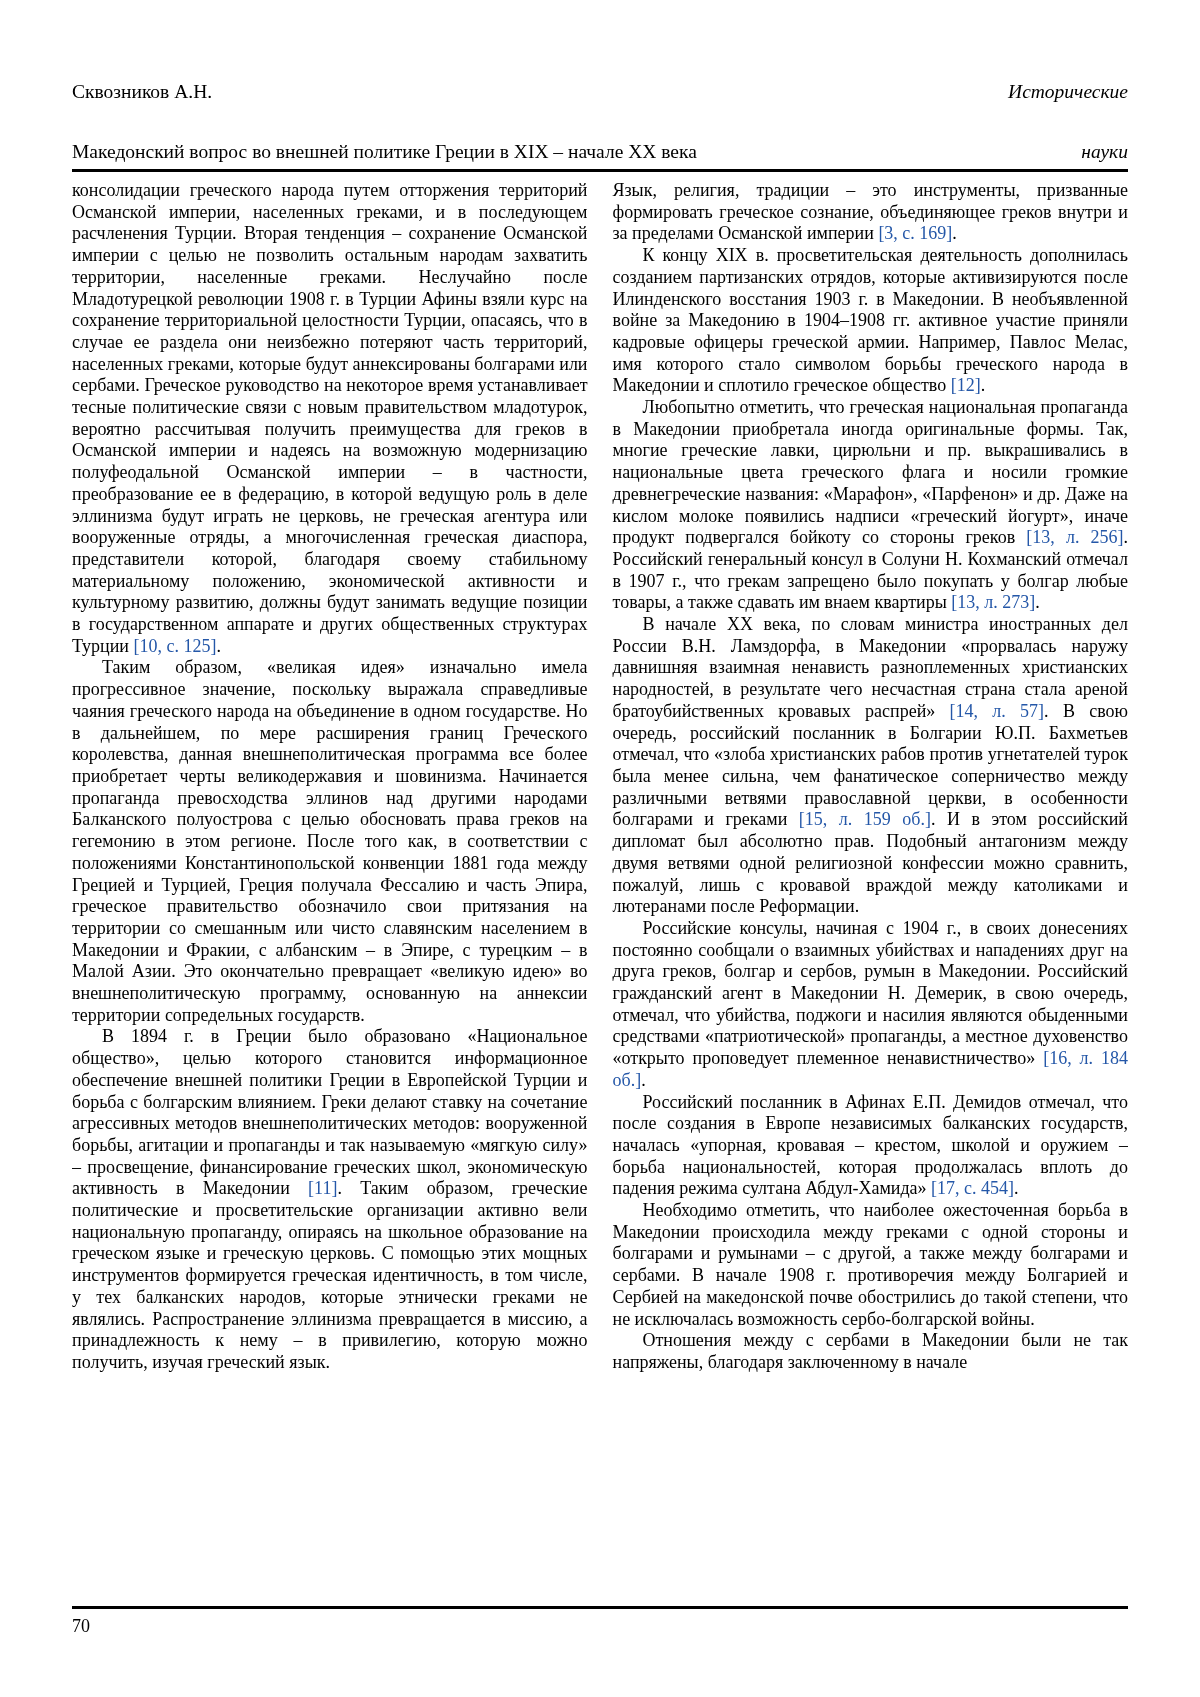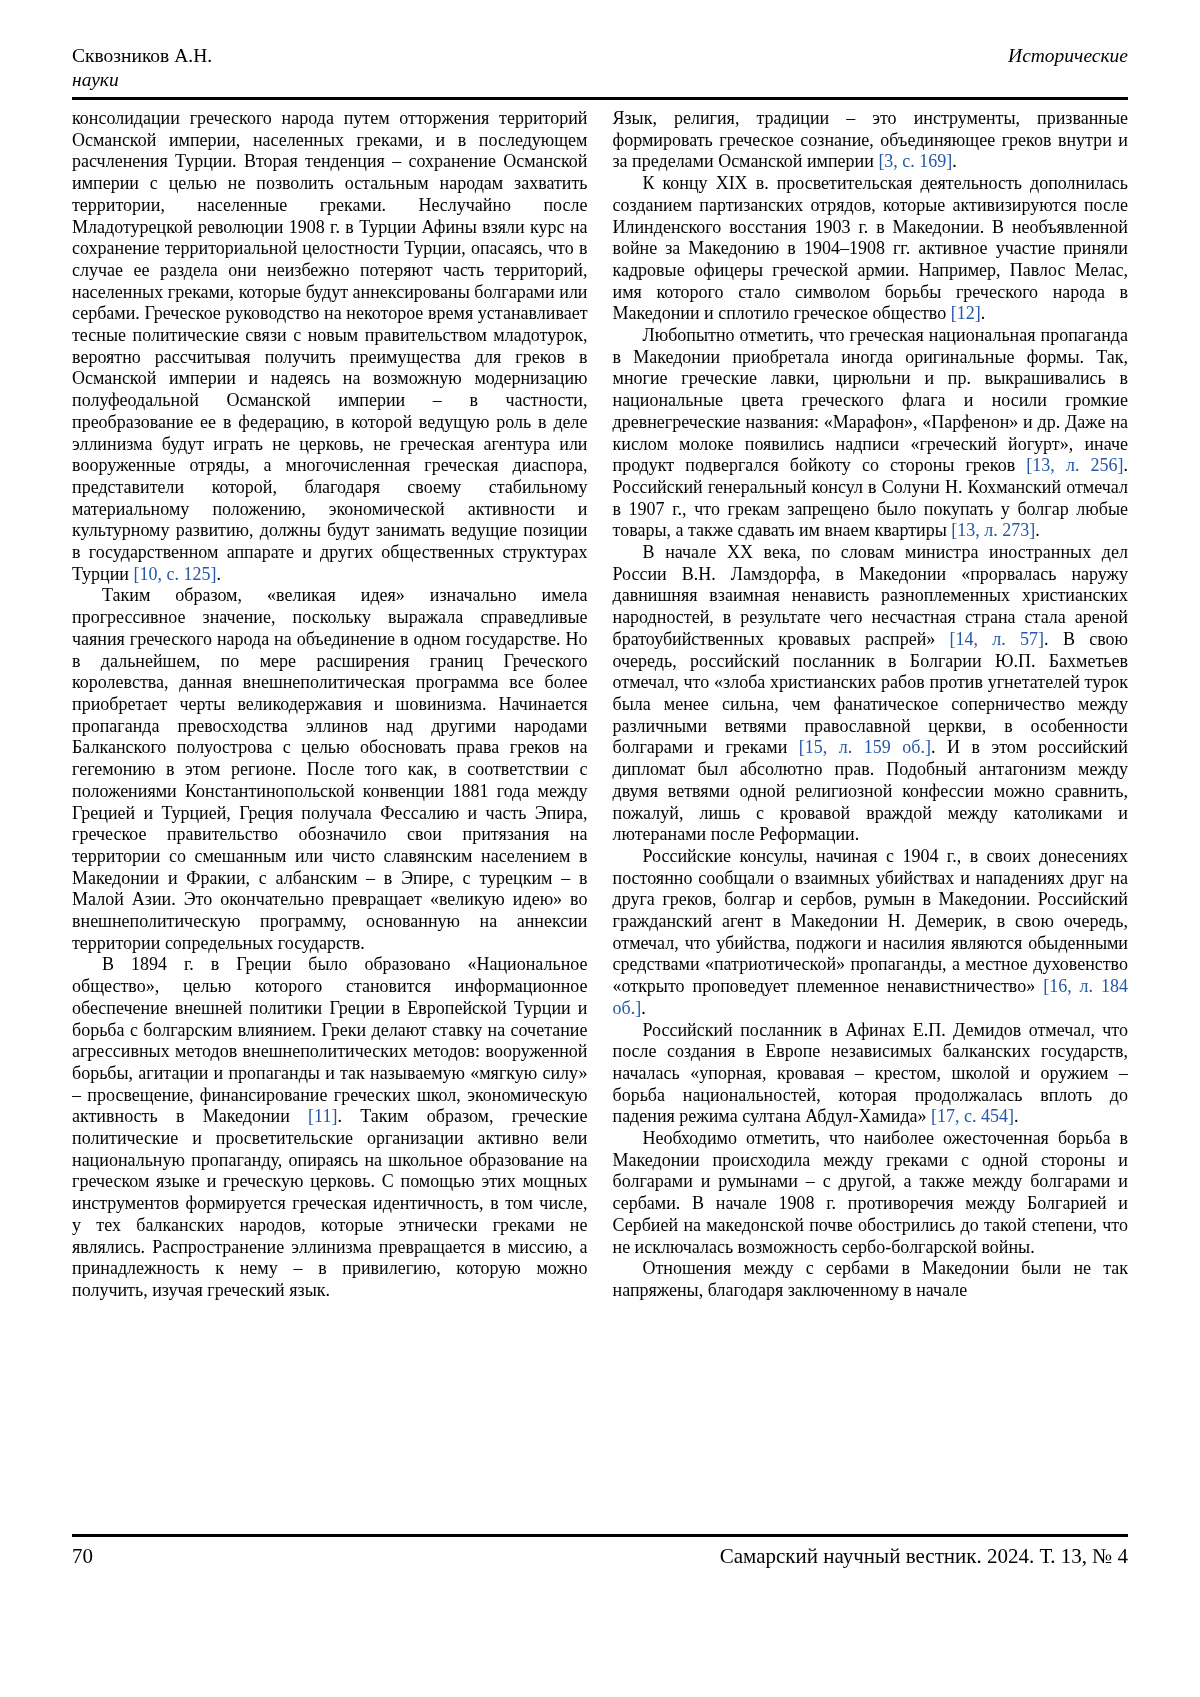--- a/index.html
+++ b/index.html
@@ -15,21 +15,21 @@
     height: 1697px;
     padding: 44px 72px 0 72px;
   }
   .header-row {
     display: flex;
     justify-content: space-between;
     align-items: baseline;
     font-size: 19.5px;
     line-height: 24px;
   }
-  .italic { font-style: italic; }
+  .italic { font-style: italic; margin-top: 36px; }
   .header-rule {
     border-bottom: 3px solid #000;
     margin-top: 5px;
   }
   .columns {
     display: flex;
     gap: 25px;
     margin-top: 8px;
     height: 1420px;
     overflow: hidden;
@@ -43,35 +43,36 @@
   }
   .column p { text-indent: 30px; }
   .column p.no-indent { text-indent: 0; }
   .cite { color: var(--cite, #2457a8); }
   .page-footer { margin-top: 6px; }
   .footer-rule { border-bottom: 3px solid #000; }
   .footer-row {
     display: flex;
     justify-content: space-between;
     align-items: baseline;
-    font-size: 21px;
+    font-size: 18px;
     padding-top: 7px;
   }
 </style>
 </head>
 <body>
 
 <div class="page">
 
   <header class="page-header">
     <div class="header-row">
       <span>Сквозников А.Н.</span>
       <span class="italic">Исторические</span>
     </div>
     <div class="header-row">
+      <span>Македонский вопрос во внешней политике Греции в XIX – начале XX века</span>
       <span class="italic">науки</span>
     </div>
     <div class="header-rule"></div>
   </header>
 
   <main class="columns">
     <div class="column" id="col-left">
         <p class="no-indent">консолидации греческого народа путем отторжения территорий Османской империи, населенных греками, и в последующем расчленения Турции. Вторая тенденция – сохранение Османской империи с целью не позволить остальным народам захватить территории, населенные греками. Неслучайно после Младотурецкой революции 1908 г. в Турции Афины взяли курс на сохранение территориальной целостности Турции, опасаясь, что в случае ее раздела они неизбежно потеряют часть территорий, населенных греками, которые будут аннексированы болгарами или сербами. Греческое руководство на некоторое время устанавливает тесные политические связи с новым правительством младотурок, вероятно рассчитывая получить преимущества для греков в Османской империи и надеясь на возможную модернизацию полуфеодальной Османской империи – в частности, преобразование ее в федерацию, в которой ведущую роль в деле эллинизма будут играть не церковь, не греческая агентура или вооруженные отряды, а многочисленная греческая диаспора, представители которой, благодаря своему стабильному материальному положению, экономической активности и культурному развитию, должны будут занимать ведущие позиции в государственном аппарате и других общественных структурах Турции <span class="cite">[10, с. 125]</span>.</p>
         <p>Таким образом, «великая идея» изначально имела прогрессивное значение, поскольку выражала справедливые чаяния греческого народа на объединение в одном государстве. Но в дальнейшем, по мере расширения границ Греческого королевства, данная внешнеполитическая программа все более приобретает черты великодержавия и шовинизма. Начинается пропаганда превосходства эллинов над другими народами Балканского полуострова с целью обосновать права греков на гегемонию в этом регионе. После того как, в соответствии с положениями Константинопольской конвенции 1881 года между Грецией и Турцией, Греция получала Фессалию и часть Эпира, греческое правительство обозначило свои притязания на территории со смешанным или чисто славянским населением в Македонии и Фракии, с албанским – в Эпире, с турецким – в Малой Азии. Это окончательно превращает «великую идею» во внешнеполитическую программу, основанную на аннексии территории сопредельных государств.</p>
         <p>В 1894 г. в Греции было образовано «Национальное общество», целью которого становится информационное обеспечение внешней политики Греции в Европейской Турции и борьба с болгарским влиянием. Греки делают ставку на сочетание агрессивных методов внешнеполитических методов: вооруженной борьбы, агитации и пропаганды и так называемую «мягкую силу» – просвещение, финансирование греческих школ, экономическую активность в Македонии <span class="cite">[11]</span>. Таким образом, греческие политические и просветительские организации активно вели национальную пропаганду, опираясь на школьное образование на греческом языке и греческую церковь. С помощью этих мощных инструментов формируется греческая идентичность, в том числе, у тех балканских народов, которые этнически греками не являлись. Распространение эллинизма превращается в миссию, а принадлежность к нему – в привилегию, которую можно получить, изучая греческий язык.</p>
@@ -85,17 +86,16 @@
         <p>Российский посланник в Афинах Е.П. Демидов отмечал, что после создания в Европе независимых балканских государств, началась «упорная, кровавая – крестом, школой и оружием – борьба национальностей, которая продолжалась вплоть до падения режима султана Абдул-Хамида» <span class="cite">[17, с. 454]</span>.</p>
         <p>Необходимо отметить, что наиболее ожесточенная борьба в Македонии происходила между греками с одной стороны и болгарами и румынами – с другой, а также между болгарами и сербами. В начале 1908 г. противоречия между Болгарией и Сербией на македонской почве обострились до такой степени, что не исключалась возможность сербо-болгарской войны.</p>
         <p>Отношения между с сербами в Македонии были не так напряжены, благодаря заключенному в начале</p>
       </div>
   </main>
 
   <footer class="page-footer">
     <div class="footer-rule"></div>
     <div class="footer-row">
       <span>70</span>
-      <span>Самарский научный вестник. 2024. Т. 13, № 4</span>
     </div>
   </footer>
 
 </div>
 
 </body></html>

